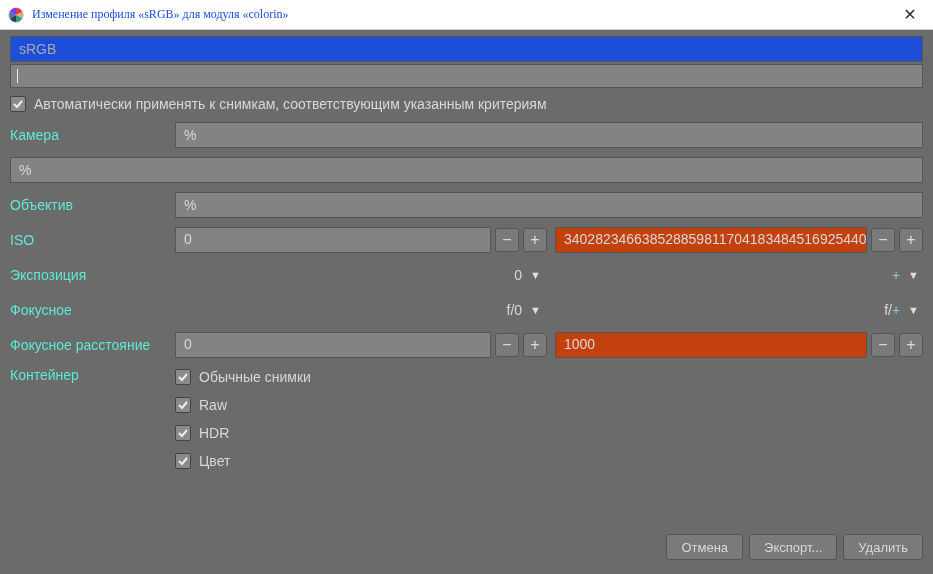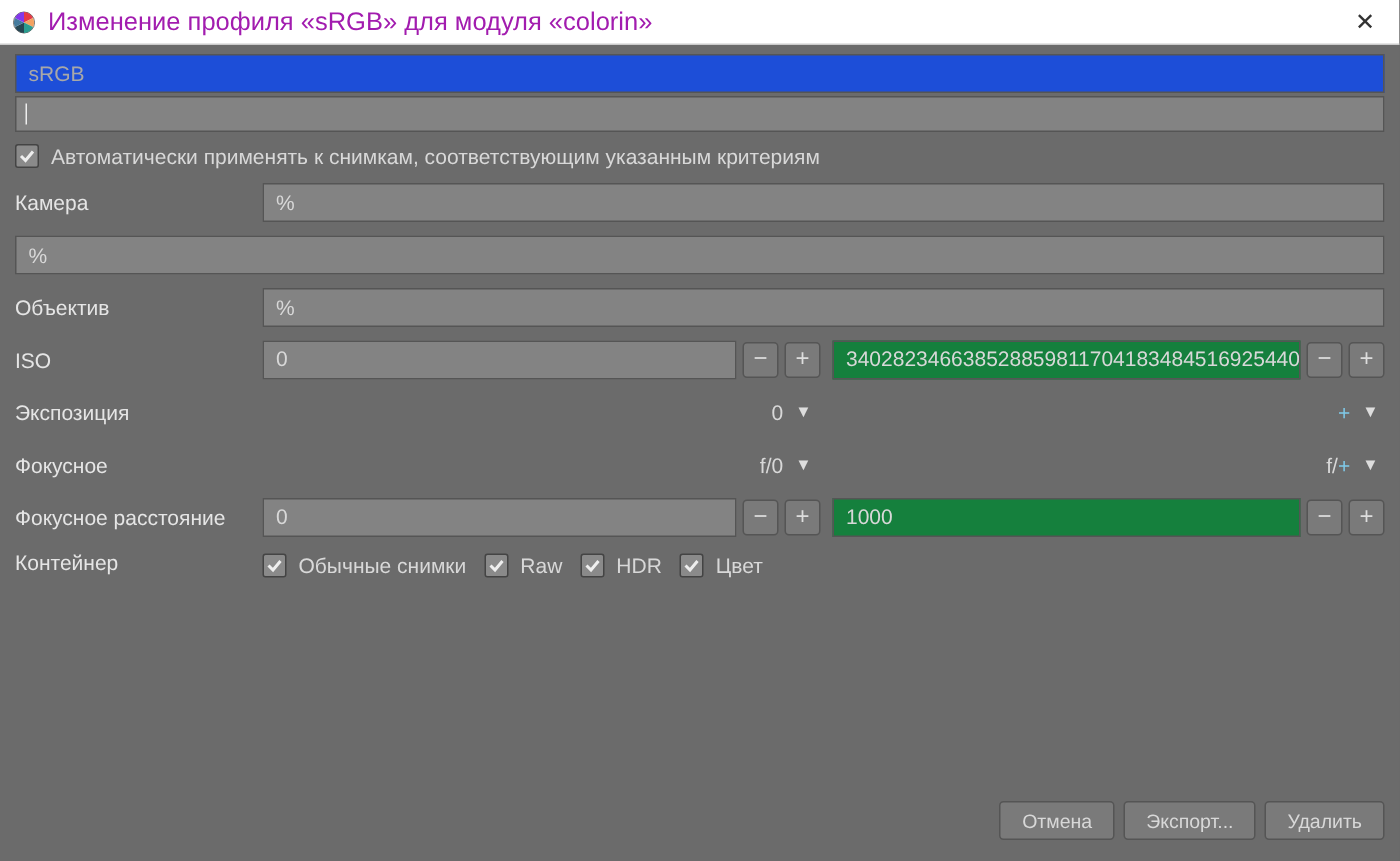--- a/index.html
+++ b/index.html
@@ -24,23 +24,24 @@
       padding: 0 8px;
       border-bottom: 1px solid #ccc;
       position: relative;
     }
     .app-icon {
       width: 16px;
       height: 16px;
       margin-right: 8px;
     }
     .titlebar-title {
-      color: #a21caf;
-      font-size: 17px;
+      color: #1d4ed8;
+      font-size: 12px;
       flex: 1;
+      font-family: Liberation Serif, serif;
     }
     .close-x {
       color: #333;
       font-size: 16px;
       width: 30px;
       text-align: center;
       cursor: pointer;
     }
     .content {
       padding: 2px 10px 10px 10px;
@@ -86,21 +87,21 @@
     }
     .checkbox svg { width: 12px; height: 12px; }
     .row {
       display: flex;
       align-items: center;
       margin-bottom: 9px;
       min-height: 26px;
     }
     .label {
       width: 165px;
-      color: #e5e5e5;
+      color: #5eead4;
       font-size: 14px;
       flex-shrink: 0;
     }
     .text-input {
       flex: 1;
       background: #838383;
       border: 1px solid #555;
       height: 26px;
       padding: 3px 8px;
       color: #d8d8d8;
@@ -126,21 +127,21 @@
       color: #ddd;
       display: flex;
       align-items: center;
       justify-content: center;
       font-size: 16px;
       margin-left: 4px;
       cursor: pointer;
     }
     .dualrow-right {
       flex: 1;
-      background: #15803d;
+      background: #c2410c;
       border: 1px solid #555;
       height: 26px;
       padding: 3px 8px;
       color: #d8d8d8;
       font-size: 14px;
       margin-left: 8px;
       overflow: hidden;
       white-space: nowrap;
     }
     .dd-half {
@@ -162,21 +163,21 @@
       cursor: pointer;
     }
     .plus-accent { color: #7fc9e8; }
     .container-block {
       display: flex;
       align-items: flex-start;
       margin-top: 4px;
     }
     .cbcol {
       display: flex;
-      flex-direction: row;
+      flex-direction: column;
       gap: 12px;
       padding-top: 2px;
     }
     .cbrow {
       display: flex;
       align-items: center;
     }
     .footer {
       position: absolute;
       right: 10px;

